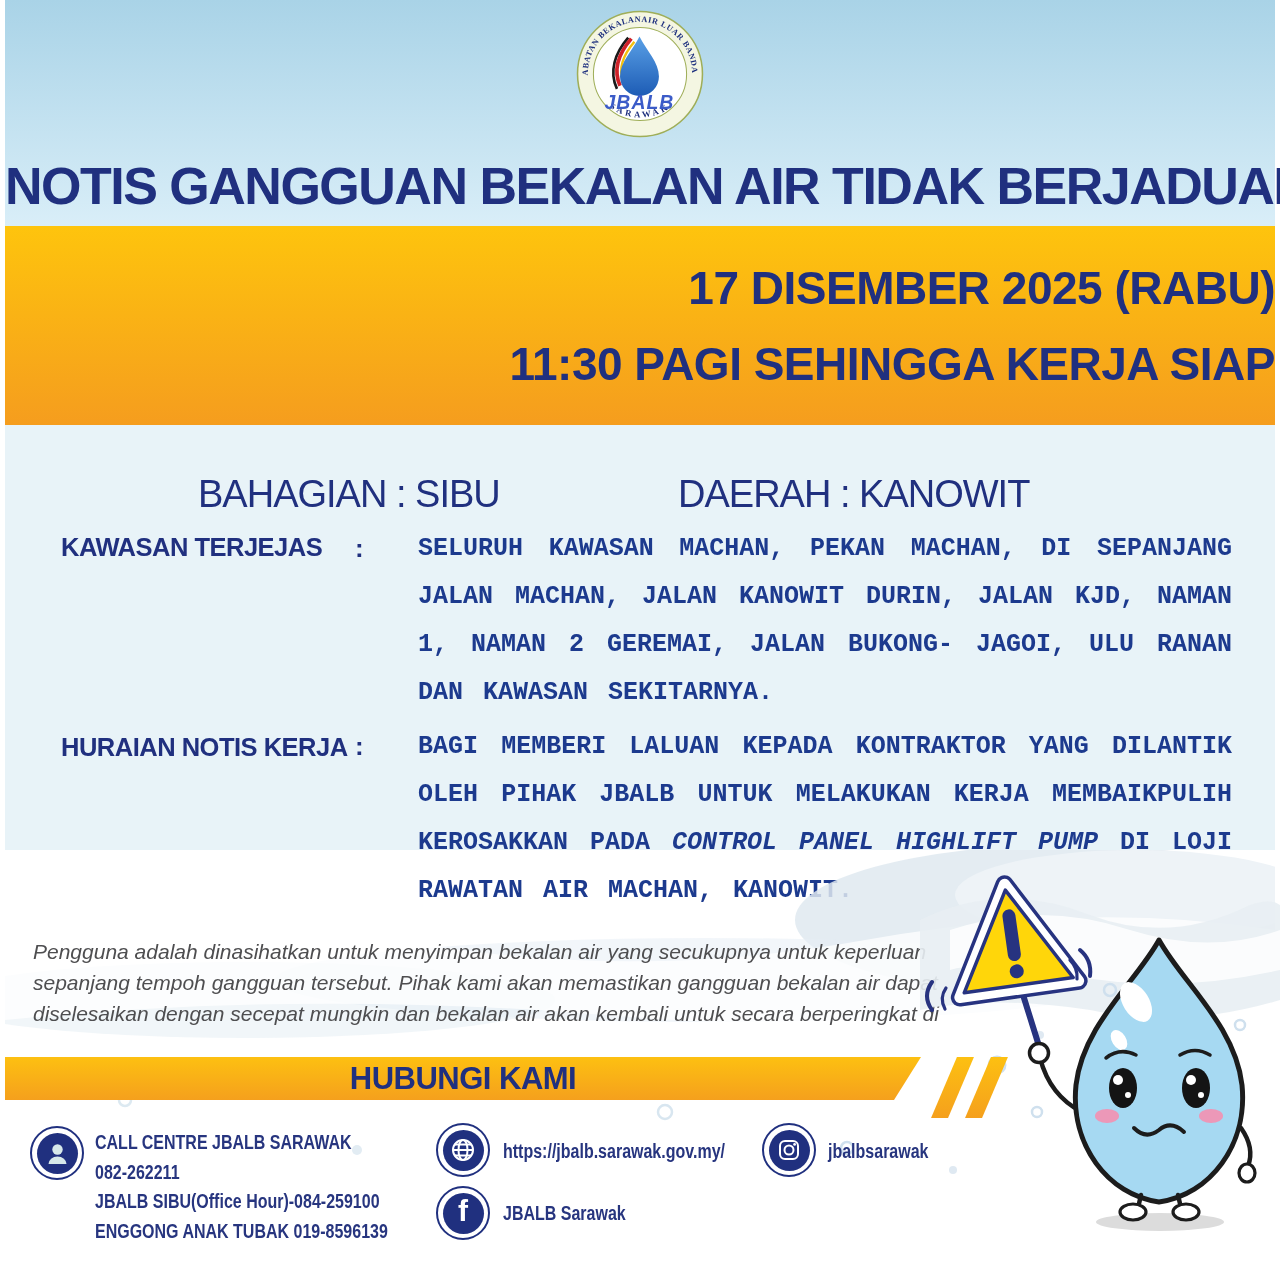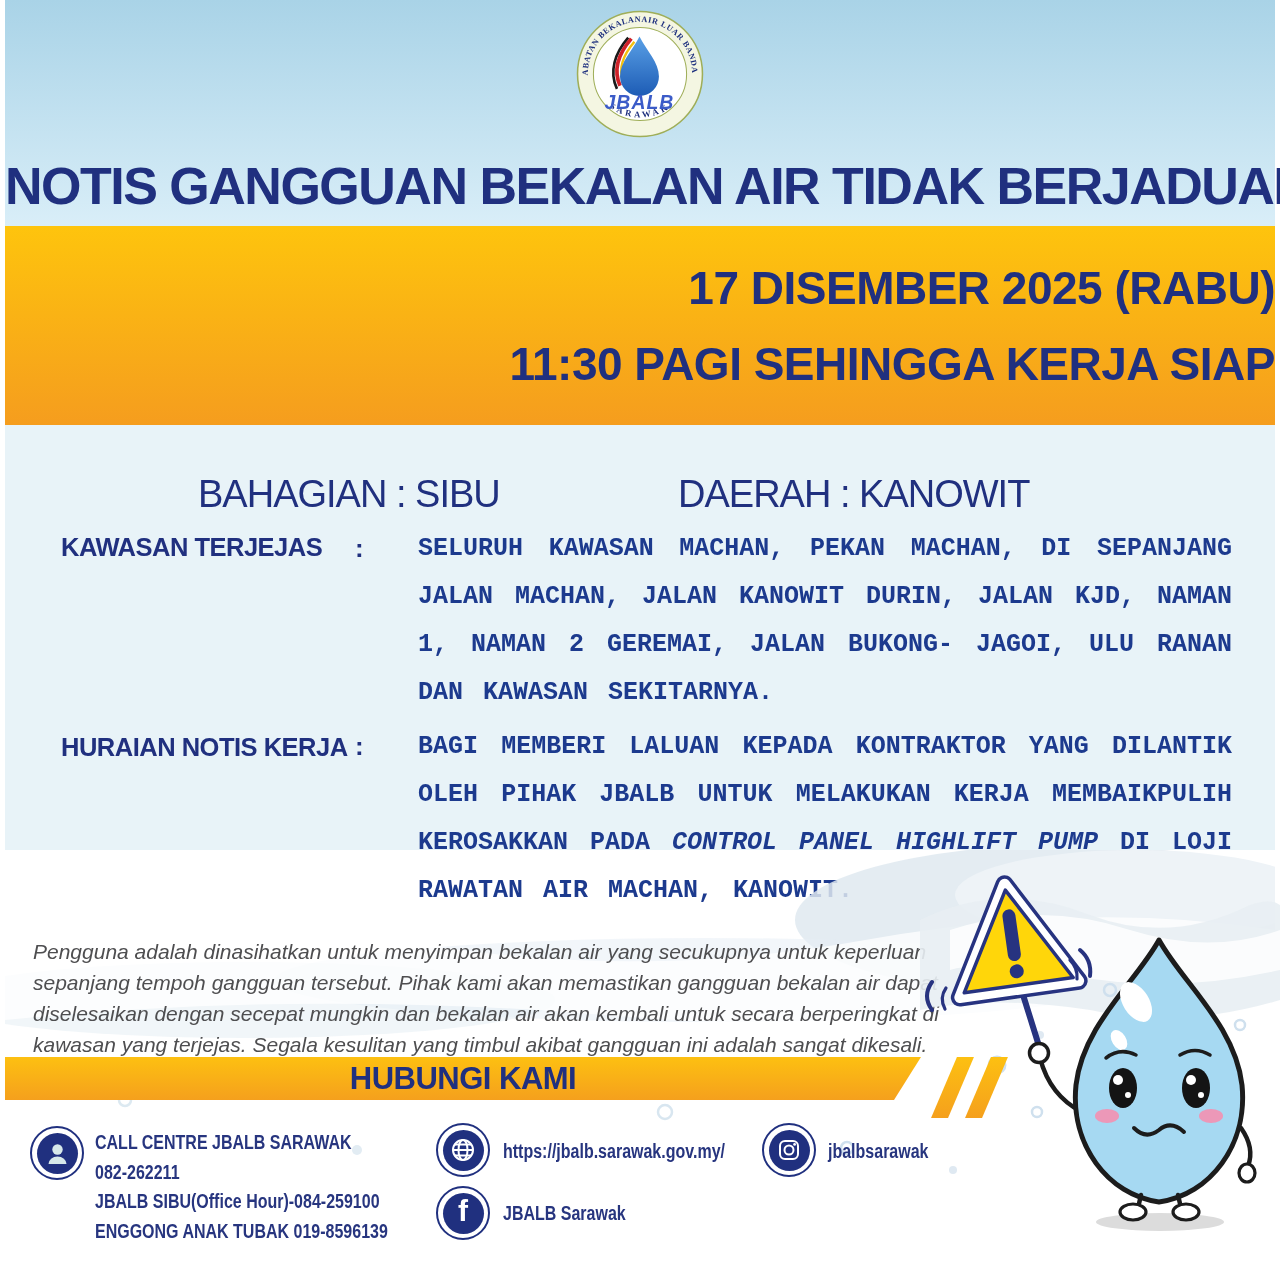--- a/index.html
+++ b/index.html
@@ -123,21 +123,20 @@
     <circle cx="842" cy="298" r="6" fill="none" stroke="#cfe0ee" stroke-width="2.5"></circle>
     <circle cx="660" cy="262" r="7" fill="none" stroke="#d8e6f0" stroke-width="2.5"></circle>
     <circle cx="352" cy="300" r="5" fill="#e2ecf3"></circle>
     <circle cx="120" cy="250" r="6" fill="none" stroke="#dce9f1" stroke-width="2.5"></circle>
   </svg>
 
   <div class="advisory">
     <div>Pengguna adalah dinasihatkan untuk menyimpan bekalan air yang secukupnya untuk keperluan</div>
     <div>sepanjang tempoh gangguan tersebut. Pihak kami akan memastikan gangguan bekalan air dapat</div>
     <div>diselesaikan dengan secepat mungkin dan bekalan air akan kembali untuk secara berperingkat di</div>
-    <div>kawasan yang terjejas. Segala kesulitan yang timbul akibat gangguan ini adalah sangat dikesali.</div>
   </div>
 
   <div class="contact-banner">
     <span class="contact-heading">HUBUNGI KAMI</span>
   </div>
   <div class="stripe stripe1"></div>
   <div class="stripe stripe2"></div>
 
   <div class="icon-circle ic-phone">
     <div class="icon-inner">

